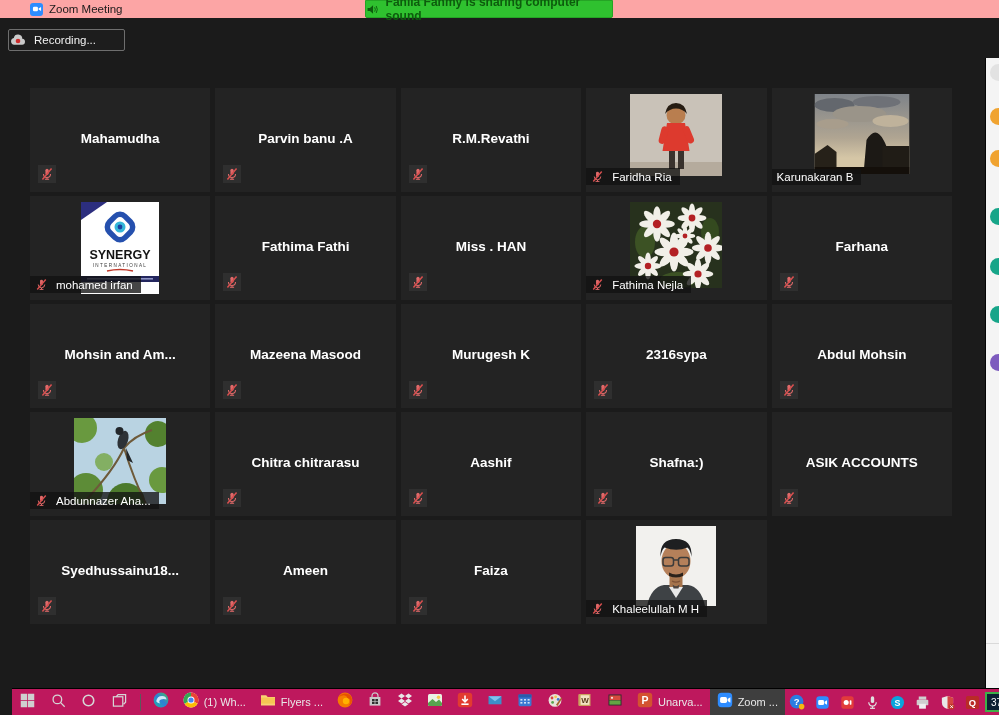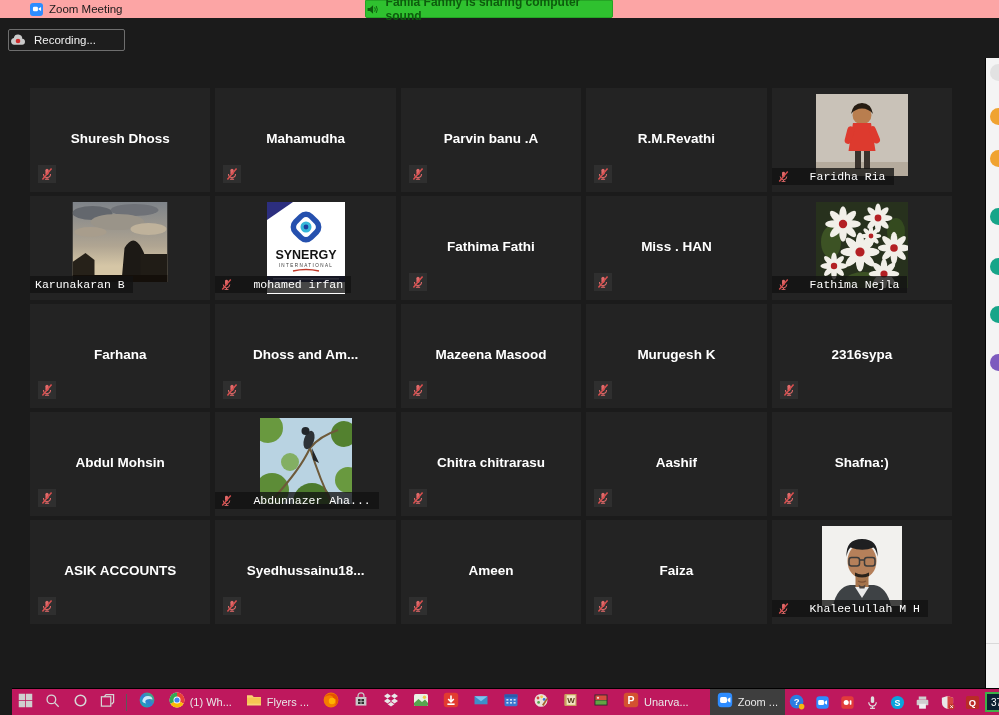--- a/index.html
+++ b/index.html
@@ -26,38 +26,38 @@
 
   
   #grid{position:absolute;left:30px;top:70px;width:922px;display:grid;
     grid-template-columns:repeat(5,1fr);grid-auto-rows:104px;gap:4px 5px;}
   .tile{position:relative;background:#232323;overflow:hidden;cursor:default;}
   .center-name{position:absolute;left:2px;right:2px;top:50%;transform:translateY(-58%);
     text-align:center;color:#fff;font-weight:bold;font-size:13.5px;white-space:nowrap;
     overflow:hidden;}
   .mic-box{position:absolute;left:8px;bottom:9px;width:18px;height:18px;
     background:rgba(255,255,255,.06);display:flex;align-items:center;justify-content:center;}
-  .tile-label{position:absolute;left:0;bottom:7px;display:flex;align-items:center;gap:20px;
+  .tile-label{position:absolute;left:0;bottom:7px;display:flex;align-items:center;gap:8px;
     background:rgba(18,18,18,.78);padding:2px 8px 2px 5px;color:#fff;font-size:11.5px;
-    max-width:92%;white-space:nowrap;font-family:Liberation Mono, monospace;}
+    max-width:92%;white-space:nowrap;}
   .avatar{position:absolute;left:50%;top:6px;transform:translateX(-50%);line-height:0;}
 
   
   #side-window{position:absolute;left:985px;top:58px;width:14px;height:630px;
     background:#f4f4f4;overflow:hidden;border-left:1px solid #050505;}
   .peek-ico{position:absolute;left:4px;width:17px;height:17px;border-radius:50%;}
   #side-window .divider{position:absolute;left:0;top:585px;width:14px;height:1px;background:#d9d9d9;}
 
   
   #taskbar{position:absolute;left:12px;top:688px;width:999px;height:27px;background:#be185d;
     border-top:1px solid #000;display:flex;align-items:center;box-sizing:border-box;z-index:6;}
   .tb-sys{width:34px;height:27px;display:flex;align-items:center;justify-content:center;cursor:pointer;}
   .tb-sep{width:1px;height:17px;background:#5a5a5a;margin:0 5px;}
   .tb-app{height:27px;display:flex;align-items:center;gap:5px;padding:0 7px;cursor:pointer;}
-  .tb-app.active{background:#3e3e3e;margin-left:14px;}
+  .tb-app.active{background:#3e3e3e;}
   .tb-app .lbl{color:#e8e8e8;font-size:11px;white-space:nowrap;}
   #tray{margin-left:auto;display:flex;align-items:center;gap:1px;padding-right:3px;}
   .tray-ico{width:24px;height:27px;display:flex;align-items:center;justify-content:center;cursor:pointer;}
   .badge37{width:19px;height:16px;background:#0d2033;border:2px solid #3fae49;color:#fff;
     font-size:10px;font-weight:normal;display:flex;align-items:center;justify-content:center;}
 </style>
 </head>
 <body>
 
 <div id="screen">
@@ -83,34 +83,20 @@
 
   <div id="main">
     <div id="rec-btn">
       <svg viewBox="0 0 18 14" width="16" height="12">
           <path d="M4.5 12.5 a4 4 0 0 1 -0.4 -7.9 A5 5 0 0 1 14 5.5 a3.4 3.4 0 0 1 -0.6 6.9z" fill="#c9c9c9"></path>
           <circle cx="9" cy="8.2" r="2.7" fill="#cc2b2b"></circle>
         </svg>
       <span>Recording...</span>
     </div>
     <div id="grid">
-        <div class="tile">
-          <div class="center-name">Shuresh Dhoss</div>
-          <div class="mic-box">
-            <svg viewBox="0 0 16 16" width="14" height="14">
-              <g fill="#e06a6a" stroke="#e06a6a">
-                <rect x="6.2" y="2" width="3.6" height="7" rx="1.8" stroke="none"></rect>
-                <path d="M4 8 a4 4 0 0 0 8 0" fill="none" stroke-width="1.2"></path>
-                <line x1="8" y1="12.2" x2="8" y2="14" stroke-width="1.2"></line>
-                <line x1="5.6" y1="14" x2="10.4" y2="14" stroke-width="1.2"></line>
-              </g>
-              <line x1="2.8" y1="14.2" x2="13.2" y2="1.8" stroke="#d94f4f" stroke-width="1.7"></line>
-            </svg>
-          </div>
-        </div>
         <div class="tile">
           <div class="center-name">Mahamudha</div>
           <div class="mic-box">
             <svg viewBox="0 0 16 16" width="14" height="14">
               <g fill="#e06a6a" stroke="#e06a6a">
                 <rect x="6.2" y="2" width="3.6" height="7" rx="1.8" stroke="none"></rect>
                 <path d="M4 8 a4 4 0 0 0 8 0" fill="none" stroke-width="1.2"></path>
                 <line x1="8" y1="12.2" x2="8" y2="14" stroke-width="1.2"></line>
                 <line x1="5.6" y1="14" x2="10.4" y2="14" stroke-width="1.2"></line>
               </g>
@@ -301,21 +287,21 @@
                 <rect x="6.2" y="2" width="3.6" height="7" rx="1.8" stroke="none"></rect>
                 <path d="M4 8 a4 4 0 0 0 8 0" fill="none" stroke-width="1.2"></path>
                 <line x1="8" y1="12.2" x2="8" y2="14" stroke-width="1.2"></line>
                 <line x1="5.6" y1="14" x2="10.4" y2="14" stroke-width="1.2"></line>
               </g>
               <line x1="2.8" y1="14.2" x2="13.2" y2="1.8" stroke="#d94f4f" stroke-width="1.7"></line>
             </svg>
           </div>
         </div>
         <div class="tile">
-          <div class="center-name">Dhoss and Am...</div>
+          <div class="center-name">Mohsin and Am...</div>
           <div class="mic-box">
             <svg viewBox="0 0 16 16" width="14" height="14">
               <g fill="#e06a6a" stroke="#e06a6a">
                 <rect x="6.2" y="2" width="3.6" height="7" rx="1.8" stroke="none"></rect>
                 <path d="M4 8 a4 4 0 0 0 8 0" fill="none" stroke-width="1.2"></path>
                 <line x1="8" y1="12.2" x2="8" y2="14" stroke-width="1.2"></line>
                 <line x1="5.6" y1="14" x2="10.4" y2="14" stroke-width="1.2"></line>
               </g>
               <line x1="2.8" y1="14.2" x2="13.2" y2="1.8" stroke="#d94f4f" stroke-width="1.7"></line>
             </svg>

